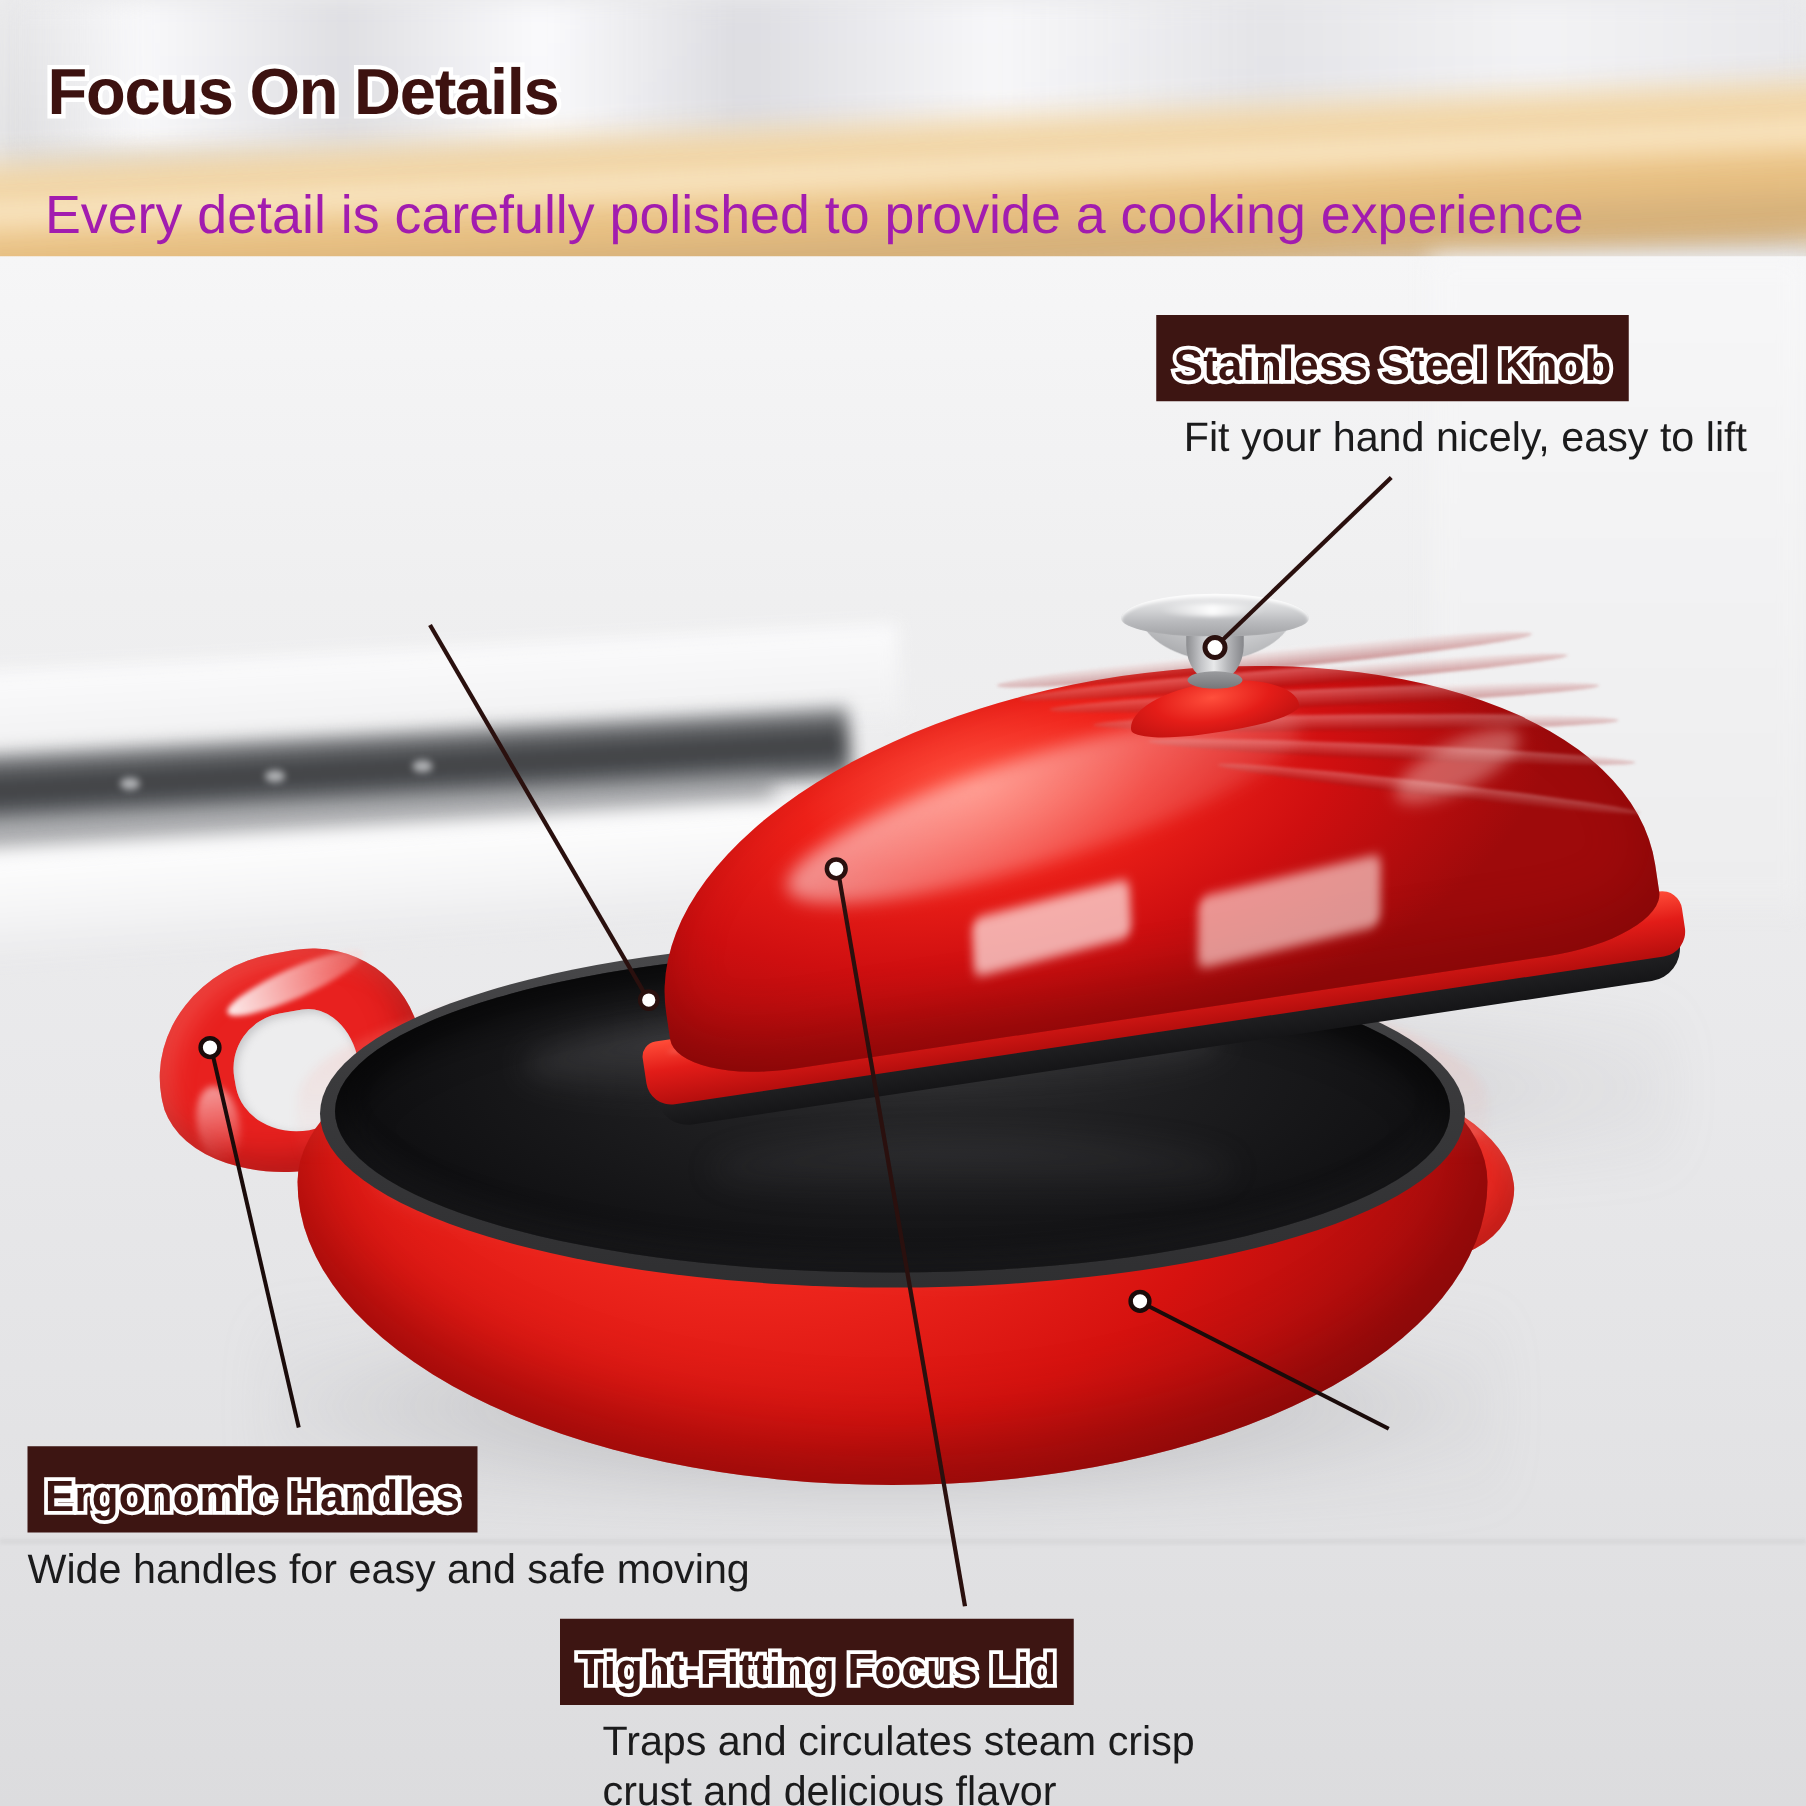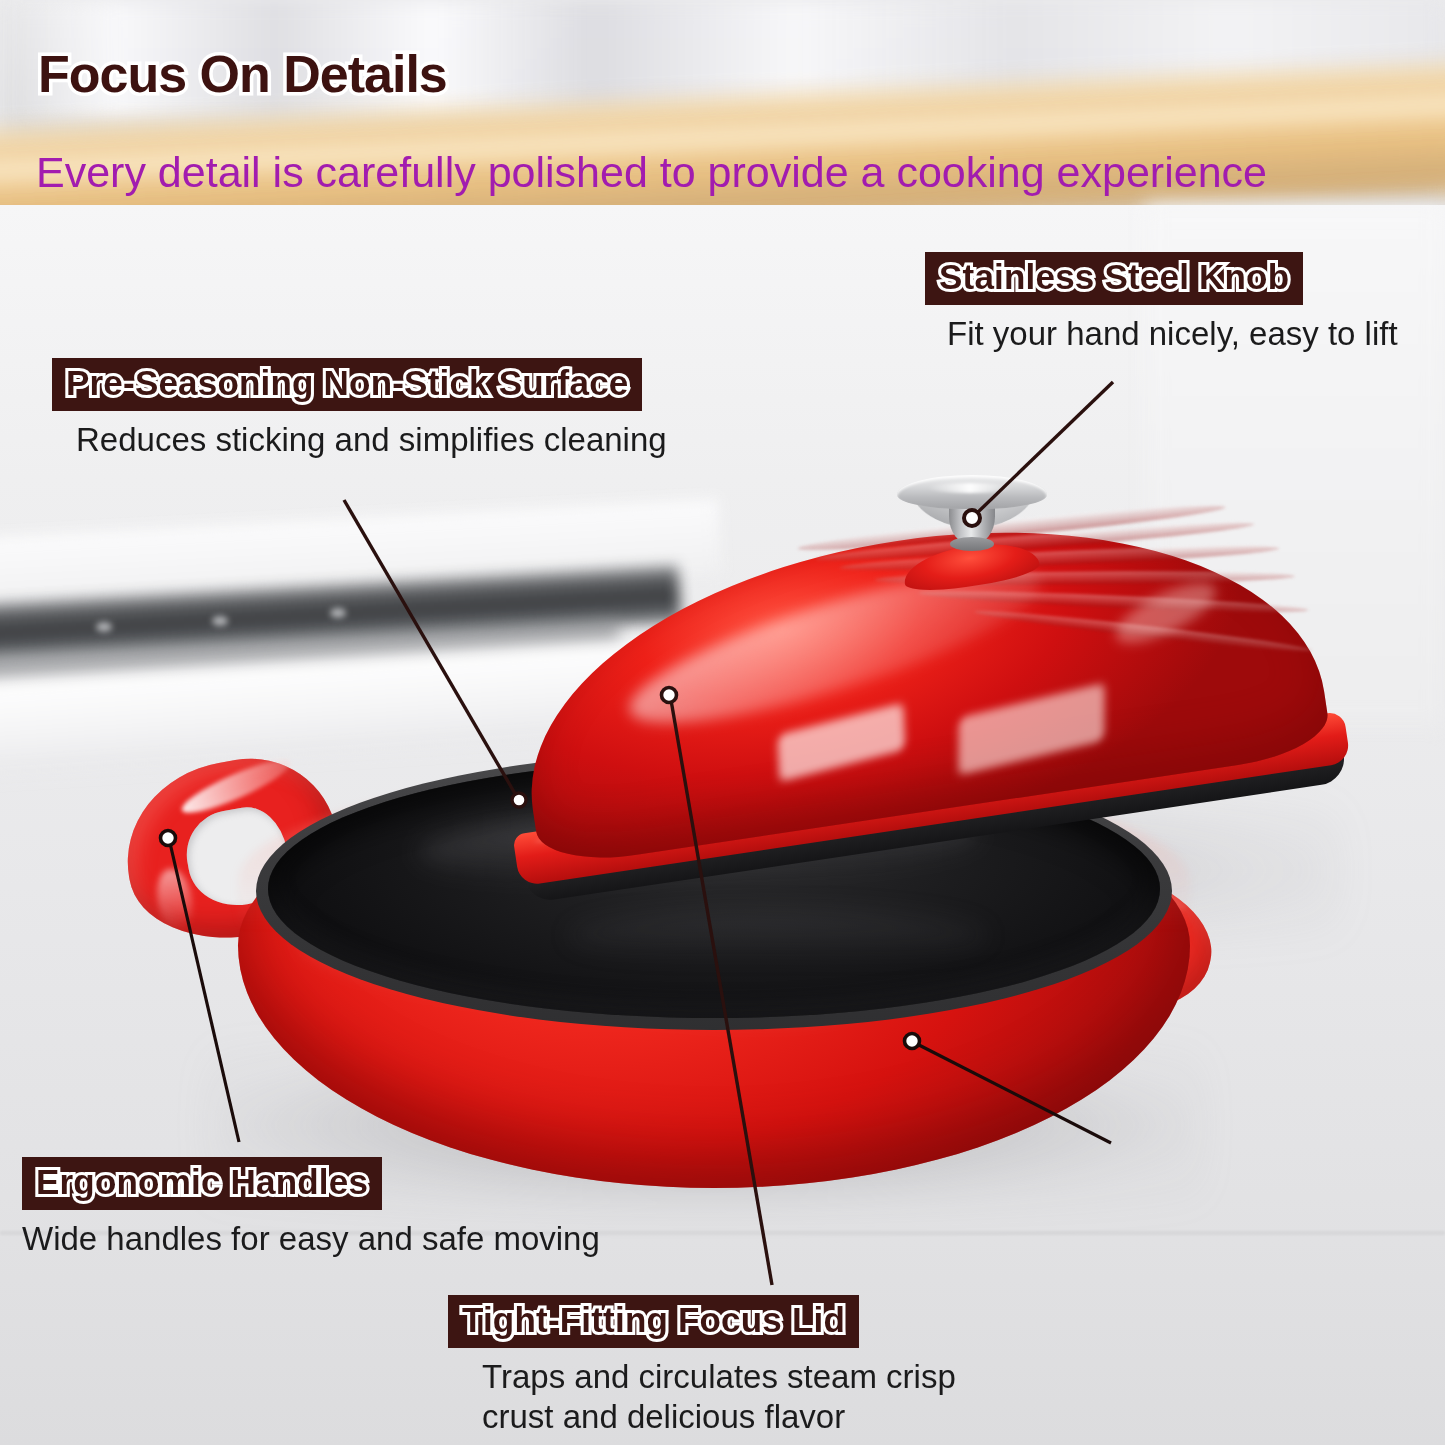--- a/index.html
+++ b/index.html
@@ -364,21 +364,21 @@
   }
 
   .callout{position:absolute;}
   .badge{
     display:inline-block;
     background:#3d1512;
     color:#3d1512;
     font-size:35px;
     font-weight:bold;
     letter-spacing:.2px;
-    padding:7px 14px 11px 14px;
+    padding:23px 14px 11px 14px;
     -webkit-text-stroke:6px #ffffff;
     paint-order:stroke fill;
     white-space:nowrap;
     line-height:1.0;
   }
   .desc{
     margin-top:9px;
     font-size:33px;
     color:#1b1b1c;
     line-height:1.22;
@@ -505,24 +505,20 @@
   </svg>
 
   <div class="title">Focus On Details</div>
   <div class="subtitle">Every detail is carefully polished to provide a cooking experience</div>
 
   <div class="callout c-knob">
     <div class="badge">Stainless Steel Knob</div>
     <div class="desc">Fit your hand nicely, easy to lift</div>
   </div>
 
-  <div class="callout c-nonstick">
-    <div class="badge">Pre-Seasoning Non-Stick Surface</div>
-    <div class="desc">Reduces sticking and simplifies cleaning</div>
-  </div>
 
   <div class="callout c-handles">
     <div class="badge">Ergonomic Handles</div>
     <div class="desc">Wide handles for easy and safe moving</div>
   </div>
 
 
   <div class="callout c-lid">
     <div class="badge">Tight-Fitting Focus Lid</div>
     <div class="desc">Traps and circulates steam crisp

